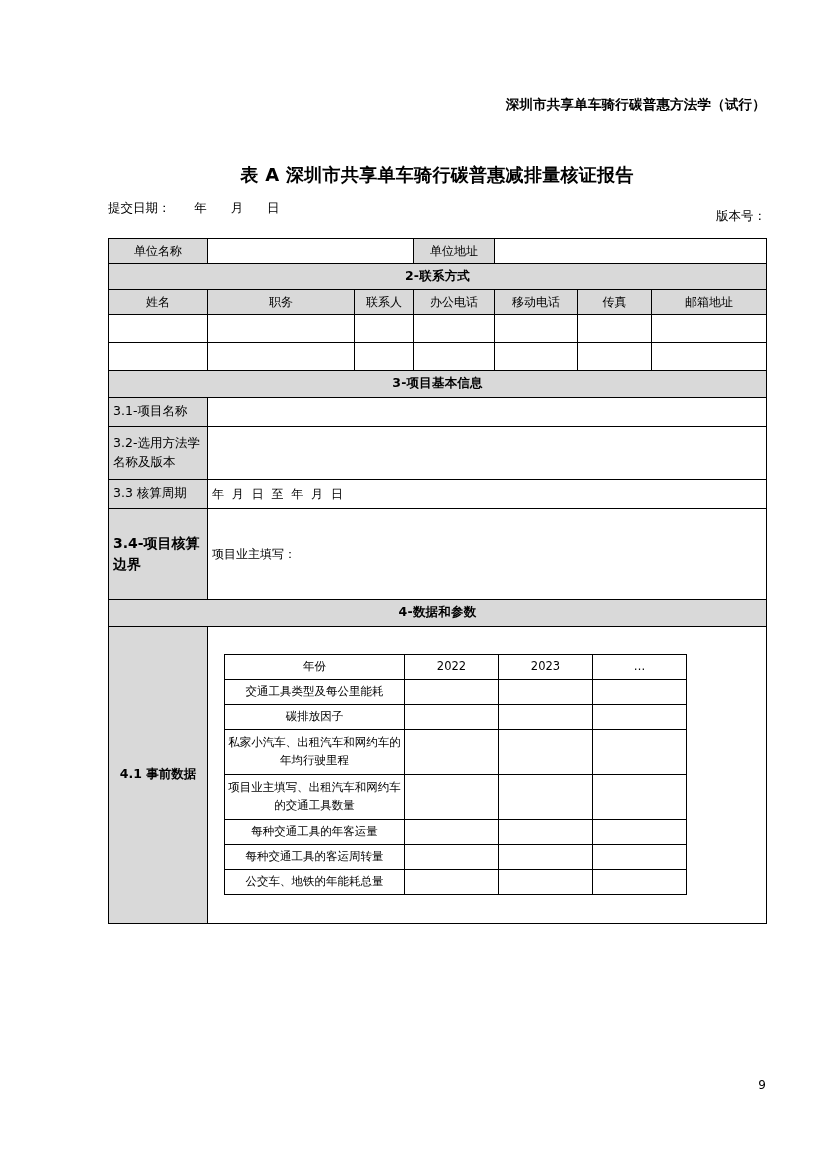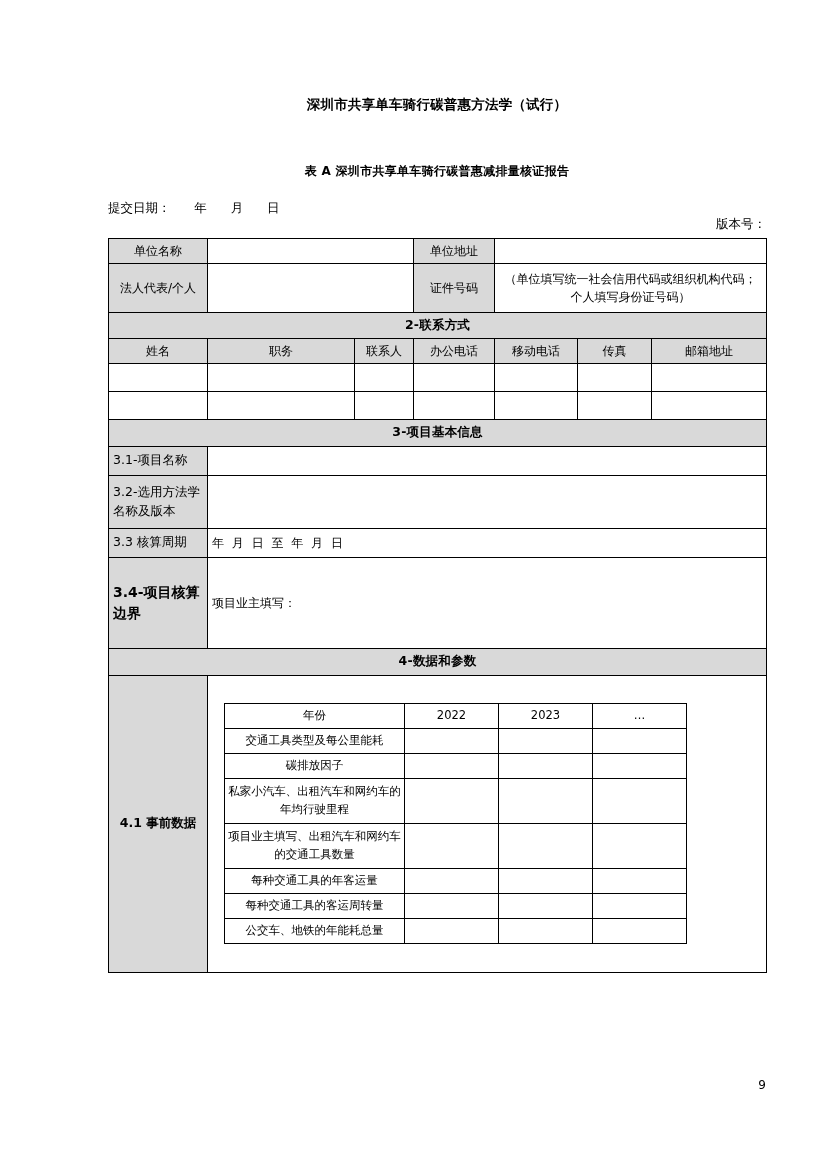--- a/index.html
+++ b/index.html
@@ -21,35 +21,35 @@
     width: 826px;
     height: 1169px;
   }
 
   
   .doc-header {
     position: absolute;
     left: 108px;
     top: 96px;
     width: 658px;
-    text-align: center;
+    text-align: right;
     font-size: 13.5px;
     font-weight: bold;
     letter-spacing: 0.2px;
     white-space: nowrap;
   }
 
   
   .table-title {
     position: absolute;
     left: 108px;
     top: 163px;
     width: 658px;
     text-align: center;
-    font-size: 12px;
+    font-size: 18px;
     font-weight: bold;
     letter-spacing: 0.3px;
   }
 
   
   .submit-line {
     position: absolute;
     left: 108px;
     top: 200px;
     width: 658px;
@@ -58,21 +58,21 @@
   }
   .submit-left {
     position: absolute;
     left: 0;
     top: 0;
     white-space: pre;
   }
   .submit-right {
     position: absolute;
     right: 0;
-    top: 16px;
+    top: 8px;
     white-space: pre;
   }
 
   
   .form-table {
     position: absolute;
     left: 108px;
     top: 238px;
     width: 658px;
     border-collapse: collapse;
@@ -211,29 +211,20 @@
       <col style="width:115px">
     </colgroup>
     <tbody>
 
       <tr>
         <td class="lbl">单位名称</td>
         <td class="blank" colspan="2"></td>
         <td class="lbl">单位地址</td>
         <td class="blank" colspan="3"></td>
       </tr>
-      <tr>
-        <td class="lbl" style="height:42px">法人代表/个人</td>
-        <td class="blank" colspan="2"></td>
-        <td class="lbl">证件号码</td>
-        <td class="note" colspan="3">
-          <div>（单位填写统一社会信用代码或组织机构代码；</div>
-          <div>个人填写身份证号码）</div>
-        </td>
-      </tr>
 
       <tr>
         <td class="band" colspan="7">2-联系方式</td>
       </tr>
       <tr>
         <td class="lbl">姓名</td>
         <td class="lbl">职务</td>
         <td class="lbl">联系人</td>
         <td class="lbl">办公电话</td>
         <td class="lbl">移动电话</td>

